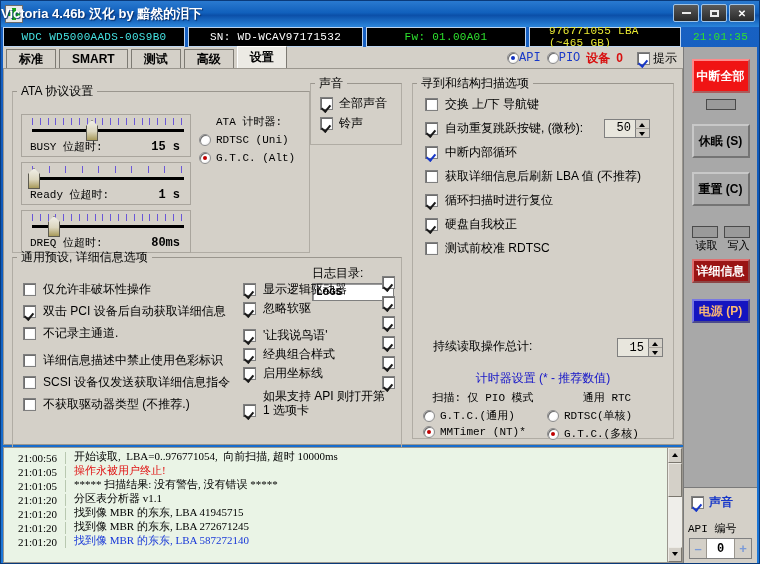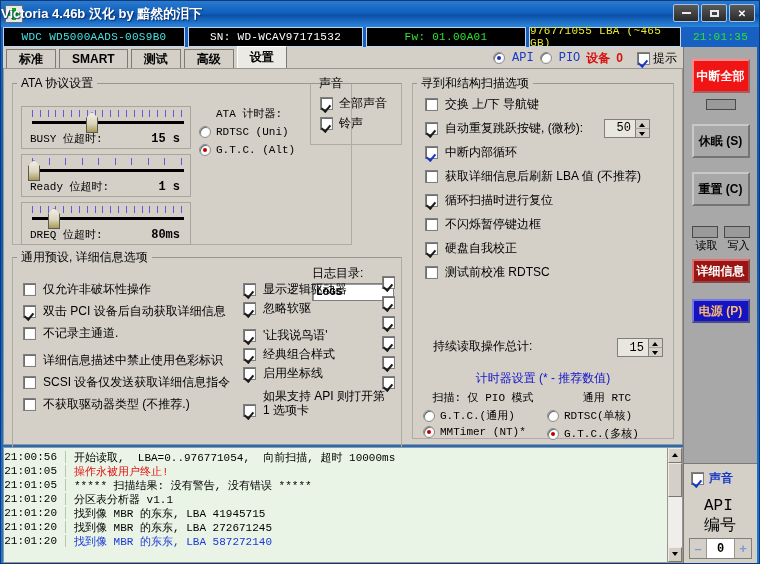--- a/index.html
+++ b/index.html
@@ -62,21 +62,21 @@
   }
   .infobox {
     background: #000; border: 1px solid #bcd4ef;
     display: flex; align-items: center; justify-content: center;
     font-family: "Liberation Mono", monospace; font-size: 11px;
     letter-spacing: 0.3px;
   }
   .ib-model { flex: 0 0 182px; color: #46e3e3; }
   .ib-sn { flex: 0 0 175px; color: #ffffff; }
   .ib-fw { flex: 0 0 160px; color: #2ee22e; }
-  .ib-lba { flex: 1 1 auto; color: #e8e832; }
+  .ib-lba { flex: 1 1 auto; color: #e8e832; padding-left: 19px; }
   .ib-clock {
     flex: 0 0 73px; background: transparent; border: none;
     color: #2ee22e; justify-content: center;
   }
   
   .bodyarea {
     position: relative;
     height: 516px;
     margin: 0 2px 2px 2px;
     display: flex;
@@ -111,21 +111,21 @@
     height: 22px;
     background: #eceae4;
     border-color: #ffffff #7d7a73 #eceae4 #ffffff;
     z-index: 2;
   }
   .tab-right {
     position: absolute; right: 0; top: 0; height: 22px;
     display: flex; align-items: center; gap: 6px; padding-right: 6px;
     font-size: 12px;
   }
-  .radio-inline { display: flex; align-items: center; gap: 7px; cursor: pointer; }
+  .radio-inline { display: flex; align-items: center; gap: 0; cursor: pointer; }
   .devlabel { color: #d81010; font-weight: bold; }
   .devnum { color: #d81010; font-weight: bold; }
   .hintbox {
     display: flex; align-items: center; gap: 3px;
     margin-left: 8px; cursor: pointer;
   }
   
   .radio {
     width: 12px; height: 12px; border-radius: 50%;
     background: #fff;
@@ -163,21 +163,21 @@
   fieldset.group {
     position: absolute;
     margin: 0; padding: 0;
     border: 1px solid #b0aca4;
     border-top-color: #9a968e;
     background: transparent;
   }
   fieldset.group > legend {
     font-size: 12px; padding: 0 4px; color: #000; margin-left: 4px;
   }
-  .g-ata { left: 8px; top: 6px; width: 340px; height: 170px; }
+  .g-ata { left: 8px; top: 14px; width: 298px; height: 170px; }
   .g-sound { left: 306px; top: 6px; width: 92px; height: 70px; }
   .g-scan { left: 408px; top: 6px; width: 262px; height: 364px; border-bottom: none; }
   .g-common { left: 8px; top: 180px; width: 390px; height: 200px; }
   .g-log { left: 8px; top: 384px; width: 390px; height: 48px; }
   
   .sliderbox {
     position: absolute; left: 8px; width: 170px; height: 43px;
     background: #d4d0c8; border: 1px solid #a9a59d;
   }
   .sb1 { top: 14px; }
@@ -325,22 +325,22 @@
     position: absolute; left: 0; right: 0; bottom: 0; height: 116px;
     background: #eaf4e6;
     border: 1px solid #9a968e;
     display: flex;
   }
   .console-inner {
     flex: 1; overflow: hidden; position: relative;
     padding: 2px 0 0 0;
   }
   .log-row {
-    display: flex; height: 14px; align-items: center;
-    font-family: Liberation Mono, monospace; font-size: 11px;
+    display: flex; height: 14px; align-items: flex-end;
+    font-family: Liberation Serif, serif; font-size: 11px;
   }
   .log-time {
     width: 62px; text-align: right; padding-right: 8px;
     color: #000; flex: none;
     border-right: 1px solid #b8c8b0;
   }
   .log-msg { padding-left: 8px; white-space: pre; }
   .log-msg.red { color: #e01010; }
   .log-msg.blue { color: #1838d8; }
   .scrollbar {
@@ -404,22 +404,22 @@
   .rspacer { flex: 1; }
   .rsound {
     background: #d4d0c8; border-top: 1px solid #7a7a7a;
     padding: 6px 0 4px 0;
   }
   .rsound .srow {
     display: flex; align-items: center; gap: 5px; margin-left: 7px;
     font-size: 12px; font-weight: bold; color: #1838c8; cursor: pointer;
   }
   .apilabel {
-    font-family: "Liberation Mono", monospace; font-size: 16px;
-    margin: 10px 0 2px 20px;
+    font-family: "Liberation Mono", monospace; font-size: 11px;
+    margin: 10px 0 2px 4px;
   }
   .apispin {
     display: flex; margin: 0 5px 0 5px; height: 21px;
     border: 1px solid #7f7f7f; background: #fff;
   }
   .apispin .mb, .apispin .pb {
     width: 17px; background: #d4d0c8;
     display: flex; align-items: center; justify-content: center;
     color: #7a9ad8; font-weight: bold; font-size: 13px; cursor: pointer;
   }
@@ -629,24 +629,20 @@
             <span class="cb on blue"></span>
             <span>中断内部循环</span>
           </div>
           <div class="scan-row">
             <span class="cb"></span>
             <span>获取详细信息后刷新 LBA 值 (不推荐)</span>
           </div>
           <div class="scan-row">
             <span class="cb on"></span>
             <span>循环扫描时进行复位</span>
-          </div>
-          <div class="scan-row">
-            <span class="cb"></span>
-            <span>不闪烁暂停键边框</span>
           </div>
           <div class="scan-row">
             <span class="cb on"></span>
             <span>硬盘自我校正</span>
           </div>
           <div class="scan-row">
             <span class="cb"></span>
             <span>测试前校准 RDTSC</span>
           </div>
 

